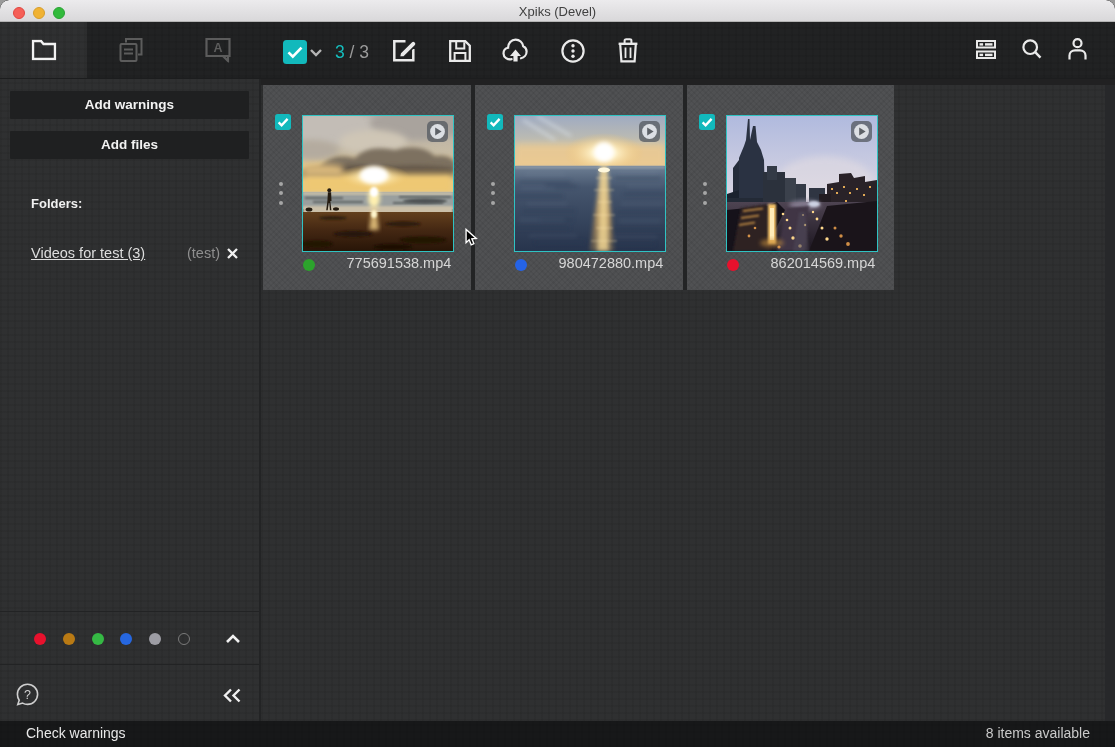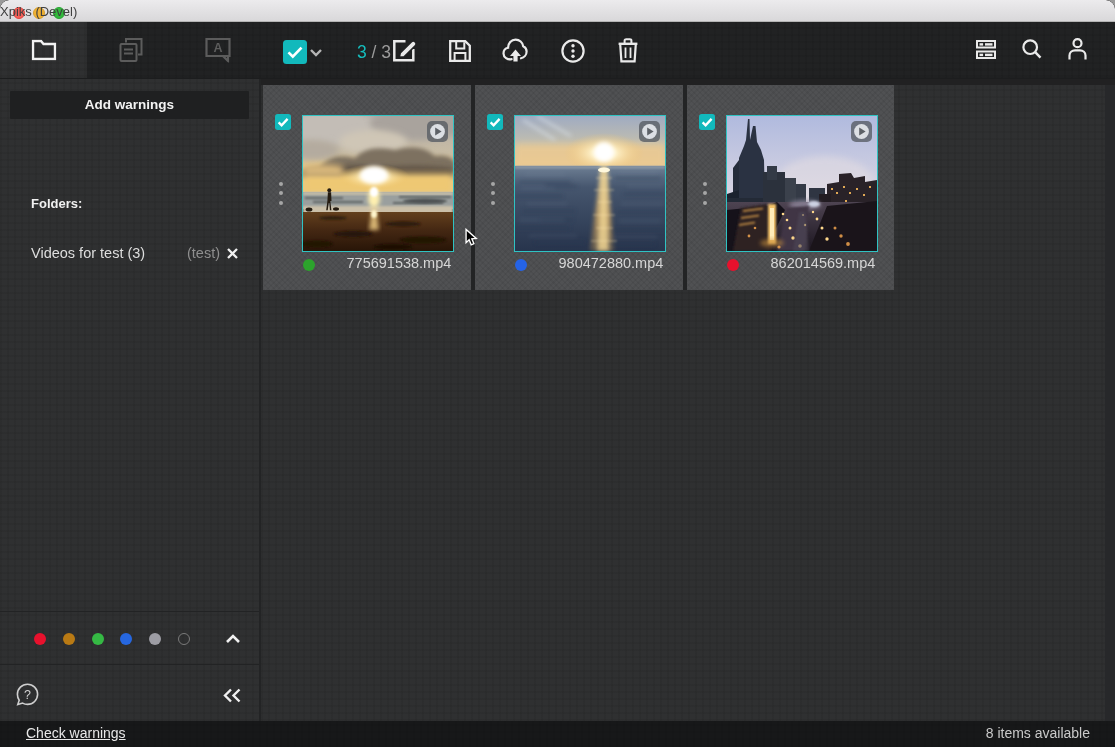--- a/index.html
+++ b/index.html
@@ -4,57 +4,57 @@
 <style>
 * { margin:0; padding:0; box-sizing:border-box; }
 html,body { width:1115px; height:747px; overflow:hidden; background:#9a9a9a;
   font-family:"Liberation Sans", sans-serif; }
 #win { position:relative; width:1115px; height:747px; overflow:hidden; background:#1e1e1e; border-radius:9px 9px 0 0; }
 
 
 #titlebar { position:absolute; left:0; top:0; width:1115px; height:22px;
   background:linear-gradient(#ecebed,#d9d8da);
   border-bottom:1px solid #b4b4b4; border-radius:9px 9px 0 0; }
-#titlebar .title { position:absolute; left:0; right:0; top:4px; text-align:left;
+#titlebar .title { position:absolute; left:0; right:0; top:4px; text-align:center;
   font-size:13px; color:#404040; }
 .tl { position:absolute; top:6.5px; width:12px; height:12px; border-radius:50%; }
 #tl-r { left:13px;  background:#f55f57; border:0.5px solid #e04640; }
 #tl-y { left:33px;  background:#f0b233; border:0.5px solid #d69e2d; }
 #tl-g { left:53px;  background:#32ba3c; border:0.5px solid #2aa334; }
 
 
 #toolbar { position:absolute; left:0; top:22px; width:1115px; height:56px; background-color:#212223;
   background-image:
     repeating-linear-gradient(0deg, rgba(0,0,0,0.055) 0 2.5px, rgba(0,0,0,0) 2.5px 7px),
     repeating-linear-gradient(90deg, rgba(0,0,0,0.055) 0 2.5px, rgba(0,0,0,0) 2.5px 7px); }
 .tab { position:absolute; top:0; width:87px; height:56px; }
 #tab1 { left:0; background-color:#2f3031;
   background-image:
     repeating-linear-gradient(0deg, rgba(0,0,0,0.055) 0 2.5px, rgba(0,0,0,0) 2.5px 7px),
     repeating-linear-gradient(90deg, rgba(0,0,0,0.055) 0 2.5px, rgba(0,0,0,0) 2.5px 7px); }
 #tab2 { left:87px; } #tab3 { left:174px; }
 .tab svg { position:absolute; left:50%; top:50%; transform:translate(-50%,-50%); }
 
 #selcount { position:absolute; left:335px; top:0; height:56px; line-height:61px;
-  font-size:17.5px; color:#9b9b9b;margin-left:22px; }
+  font-size:17.5px; color:#9b9b9b; }
 #selcount b { color:#15bdbd; font-weight:normal; }
 
 
 #sidebar { position:absolute; left:0; top:78px; width:261px; height:643px; background-color:#2f3031;
   background-image:
     repeating-linear-gradient(0deg, rgba(0,0,0,0.055) 0 2.5px, rgba(0,0,0,0) 2.5px 7px),
     repeating-linear-gradient(90deg, rgba(0,0,0,0.055) 0 2.5px, rgba(0,0,0,0) 2.5px 7px);
   border-right:2px solid #232425; }
 .sbtn { position:absolute; left:10px; width:239px; height:28px; background:#1f2021;
   color:#f2f2f2; font-size:13.5px; font-weight:bold; text-align:center; line-height:28px;
   border-radius:1px; }
 #btn-dir { top:13px; }
 #btn-files { top:53px; }
 #lbl-folders { position:absolute; left:31px; top:118px; font-size:13px; font-weight:bold; color:#f0f0f0; }
-#folder-row { position:absolute; left:31px; top:167px; width:218px; font-size:14.5px; color:#dedede; }
+#folder-row { position:absolute; left:31px; top:167px; width:218px; font-size:14.5px; color:#dedede;text-decoration:underline; }
 #folder-row .full { position:absolute; left:156px; color:#8f8f8f; }
 #sep1 { position:absolute; left:0; top:533px; width:259px; height:1px; background:#222324; }
 #sep2 { position:absolute; left:0; top:586px; width:259px; height:1px; background:#222324; }
 .cdot { position:absolute; top:555px; width:12px; height:12px; border-radius:50%; }
 
 
 #content { position:absolute; left:261px; top:78px; width:854px; height:643px; background-color:#2f3031;
   background-image:
     repeating-linear-gradient(0deg, rgba(0,0,0,0.055) 0 2.5px, rgba(0,0,0,0) 2.5px 7px),
     repeating-linear-gradient(90deg, rgba(0,0,0,0.055) 0 2.5px, rgba(0,0,0,0) 2.5px 7px); }
@@ -81,21 +81,21 @@
 
 #helpico { position:absolute; left:16px; top:605px; }
 #collapse { position:absolute; left:222px; top:610px; }
 #chevup { position:absolute; left:225px; top:556px; }
 
 
 #statusbar { position:absolute; left:0; top:721px; width:1115px; height:26px; background-color:#171819;
   background-image:
     repeating-linear-gradient(0deg, rgba(0,0,0,0.055) 0 2.5px, rgba(0,0,0,0) 2.5px 7px),
     repeating-linear-gradient(90deg, rgba(0,0,0,0.055) 0 2.5px, rgba(0,0,0,0) 2.5px 7px); }
-#statusbar .lw { position:absolute; left:26px; top:3.5px; font-size:14px; color:#e8e8e8;text-decoration:underline; }
+#statusbar .lw { position:absolute; left:26px; top:3.5px; font-size:14px; color:#e8e8e8; }
 #statusbar .rw { position:absolute; right:25px; top:3.5px; font-size:14px; color:#c9c9c9; }
 
 #cursor { position:absolute; left:464.5px; top:228px; }
 </style>
 </head>
 <body>
 <div id="win">
 
   <div id="toolbar">
     <div class="tab" id="tab1">
@@ -175,20 +175,21 @@
   </div>
   <div id="titlebar">
     <div class="tl" id="tl-r"></div>
       <div class="tl" id="tl-y"></div>
       <div class="tl" id="tl-g"></div>
     <div class="title">Xpiks (Devel)</div>
   </div>
 
   <div id="sidebar">
     <div class="sbtn" id="btn-dir">Add warnings</div>
+    <div class="sbtn" id="btn-files">Add files</div>
     <div id="lbl-folders">Folders:</div>
     <div id="folder-row">Videos for test (3)<span class="full">(test)</span></div>
     <svg style="position:absolute;left:226px;top:168.5px" width="13" height="13" viewBox="0 0 13 13">
       <path d="M2 2 L11 11 M11 2 L2 11" stroke="#f0f0f0" stroke-width="2.3"></path>
     </svg>
     <div id="sep1"></div>
     <div id="sep2"></div>
     <div class="cdot" style="left:34px;background:#e8112d"></div>
     <div class="cdot" style="left:63px;background:#b97a14"></div>
     <div class="cdot" style="left:92px;background:#35b944"></div>

